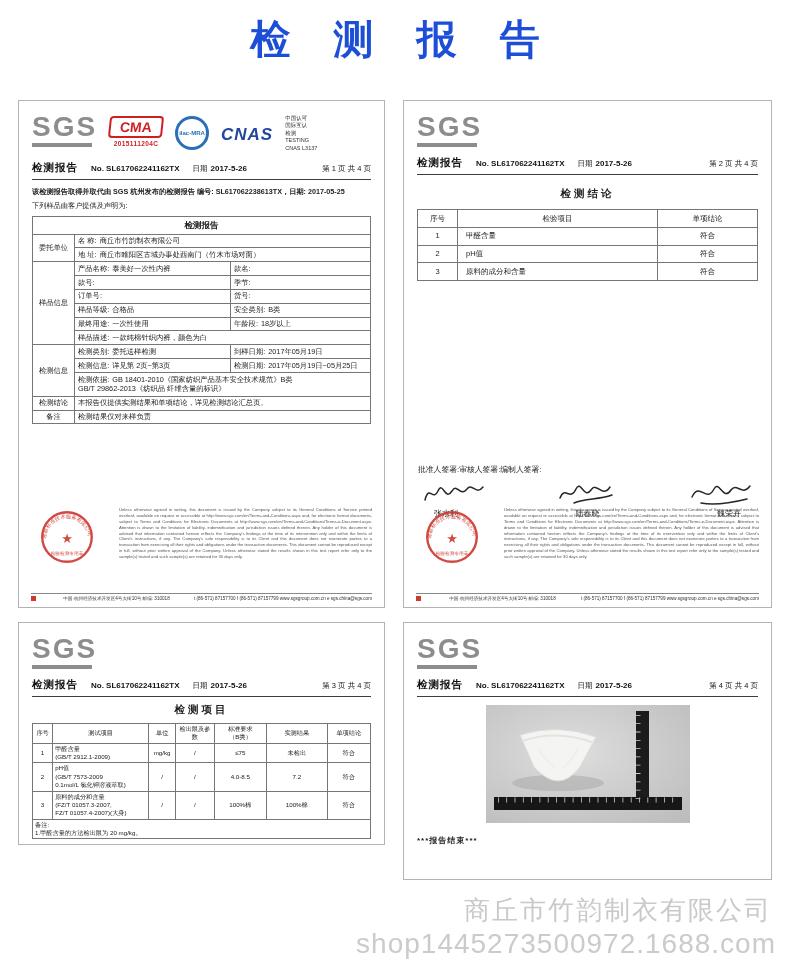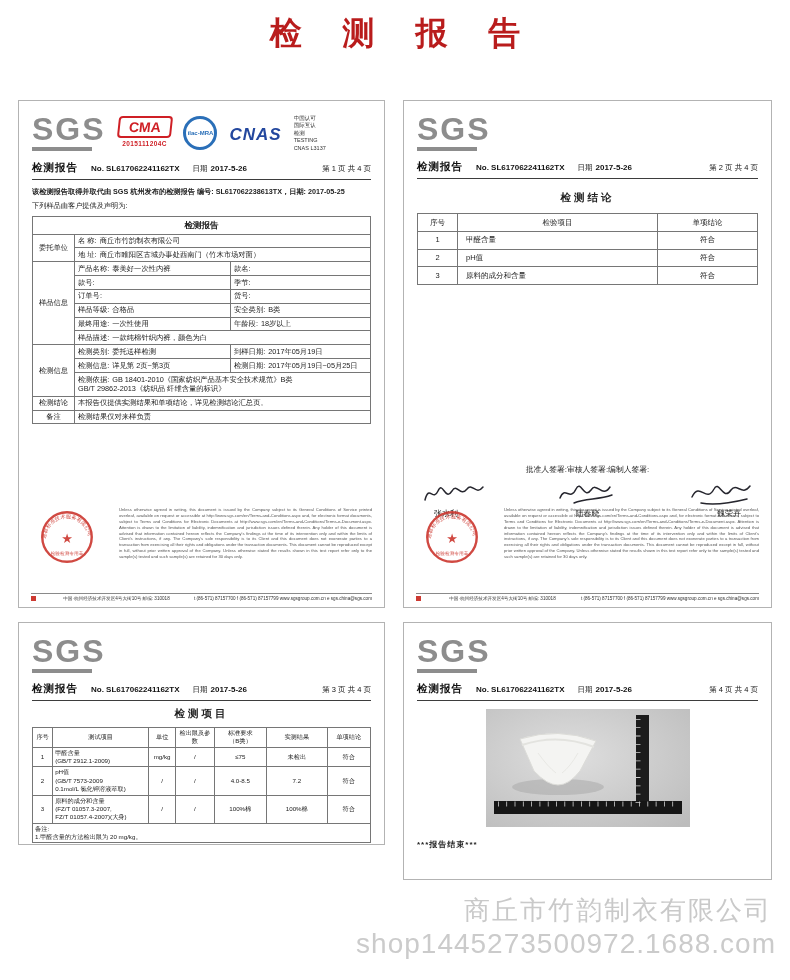--- a/index.html
+++ b/index.html
@@ -1,33 +1,33 @@
 <!DOCTYPE html>
 <html><head>
 <meta charset="utf-8">
 <style>
   *{margin:0;padding:0;box-sizing:border-box}
   html,body{width:790px;height:980px;background:#fff;font-family:"Liberation Sans","DejaVu Sans",sans-serif;color:#222;overflow:hidden}
   .canvas{position:relative;width:790px;height:980px;background:#fff}
 
   
   .hdr{position:absolute;top:12px;left:0;width:100%;text-align:center}
-  .hdr h1{font-size:32px;font-weight:bold;color:#b91c1c;letter-spacing:16px;text-indent:16px}
+  .hdr h1{font-size:40px;font-weight:bold;color:#1d4ed8;letter-spacing:16px;text-indent:16px}
   .sub{margin-top:7px;font-size:17px;font-weight:bold;color:#e60012;letter-spacing:5px}
   .sub .dash{color:#2a2a2a;letter-spacing:0;margin:0 12px}
 
   
   .panel{position:absolute;border:1px solid #b3b3b3;background:#fff;padding:12px 13px;overflow:hidden}
   .p1{left:18px;top:100px;width:367px;height:508px}
   .p2{left:403px;top:100px;width:369px;height:508px}
   .p3{left:18px;top:622px;width:367px;height:223px}
   .p4{left:403px;top:622px;width:369px;height:258px}
 
   
-  .sgs .t{font-size:32px;font-weight:bold;color:#8d8d8d;letter-spacing:2px;line-height:1;display:block}
+  .sgs .t{font-size:28px;font-weight:bold;color:#8d8d8d;letter-spacing:2px;line-height:1;display:block}
   .sgs .u{display:block;width:60px;height:4px;background:#8d8d8d;margin-top:2px}
 
   
   .logorow{display:flex;align-items:flex-start;gap:12px}
   .cma{color:#cf1f25;text-align:center;margin-top:3px}
   .cma .m{border:2px solid #cf1f25;border-radius:4px;font-weight:bold;font-size:14px;padding:1px 9px;transform:skewX(-6deg)}
   .cma .n{font-size:6.5px;margin-top:2px;letter-spacing:.4px;font-weight:bold}
   .ilac{width:34px;height:34px;border:3px solid #2a6fb8;border-radius:50%;color:#2a6fb8;font-size:6px;font-weight:bold;display:flex;align-items:center;justify-content:center;text-align:center;margin-top:3px}
   .cnas{color:#23479e;font-weight:bold;font-size:17px;font-style:italic;margin-top:12px;letter-spacing:1px}
   .accred{font-size:5.5px;line-height:1.35;color:#333;margin-top:2px}
@@ -56,21 +56,21 @@
   .sect{text-align:center;font-weight:bold;font-size:10.5px;letter-spacing:3px;margin-top:12px}
 
   
   .ctab{width:100%;border-collapse:collapse;margin-top:8px}
   .ctab th,.ctab td{border:1px solid #767676;font-size:7.5px;padding:3.5px 4px;text-align:center;font-weight:normal;line-height:1.3}
   .ctab .l{text-align:left;padding-left:8px}
 
   
   .p2mid{position:absolute;left:14px;right:14px;top:352px}
   .company{font-size:8.5px;color:#111}
-  .signlbls{display:flex;justify-content:center;font-size:7.8px;margin-top:11px}
+  .signlbls{display:flex;justify-content:flex-start;font-size:7.8px;margin-top:11px}
   .sigrow{display:flex;justify-content:space-between;align-items:flex-end;margin-top:3px;padding:0 4px}
   .sig{width:64px;height:28px}
   .signames{display:flex;justify-content:space-between;font-size:8px;margin-top:2px;padding:0 16px}
 
   
   .ttab{width:100%;border-collapse:collapse;margin-top:6px;table-layout:fixed}
   .ttab th,.ttab td{border:1px solid #767676;font-size:6.2px;padding:1px 2px;text-align:center;line-height:1.35;font-weight:normal;white-space:pre-line;overflow:hidden}
   .ttab .proj{text-align:left}
 
   

